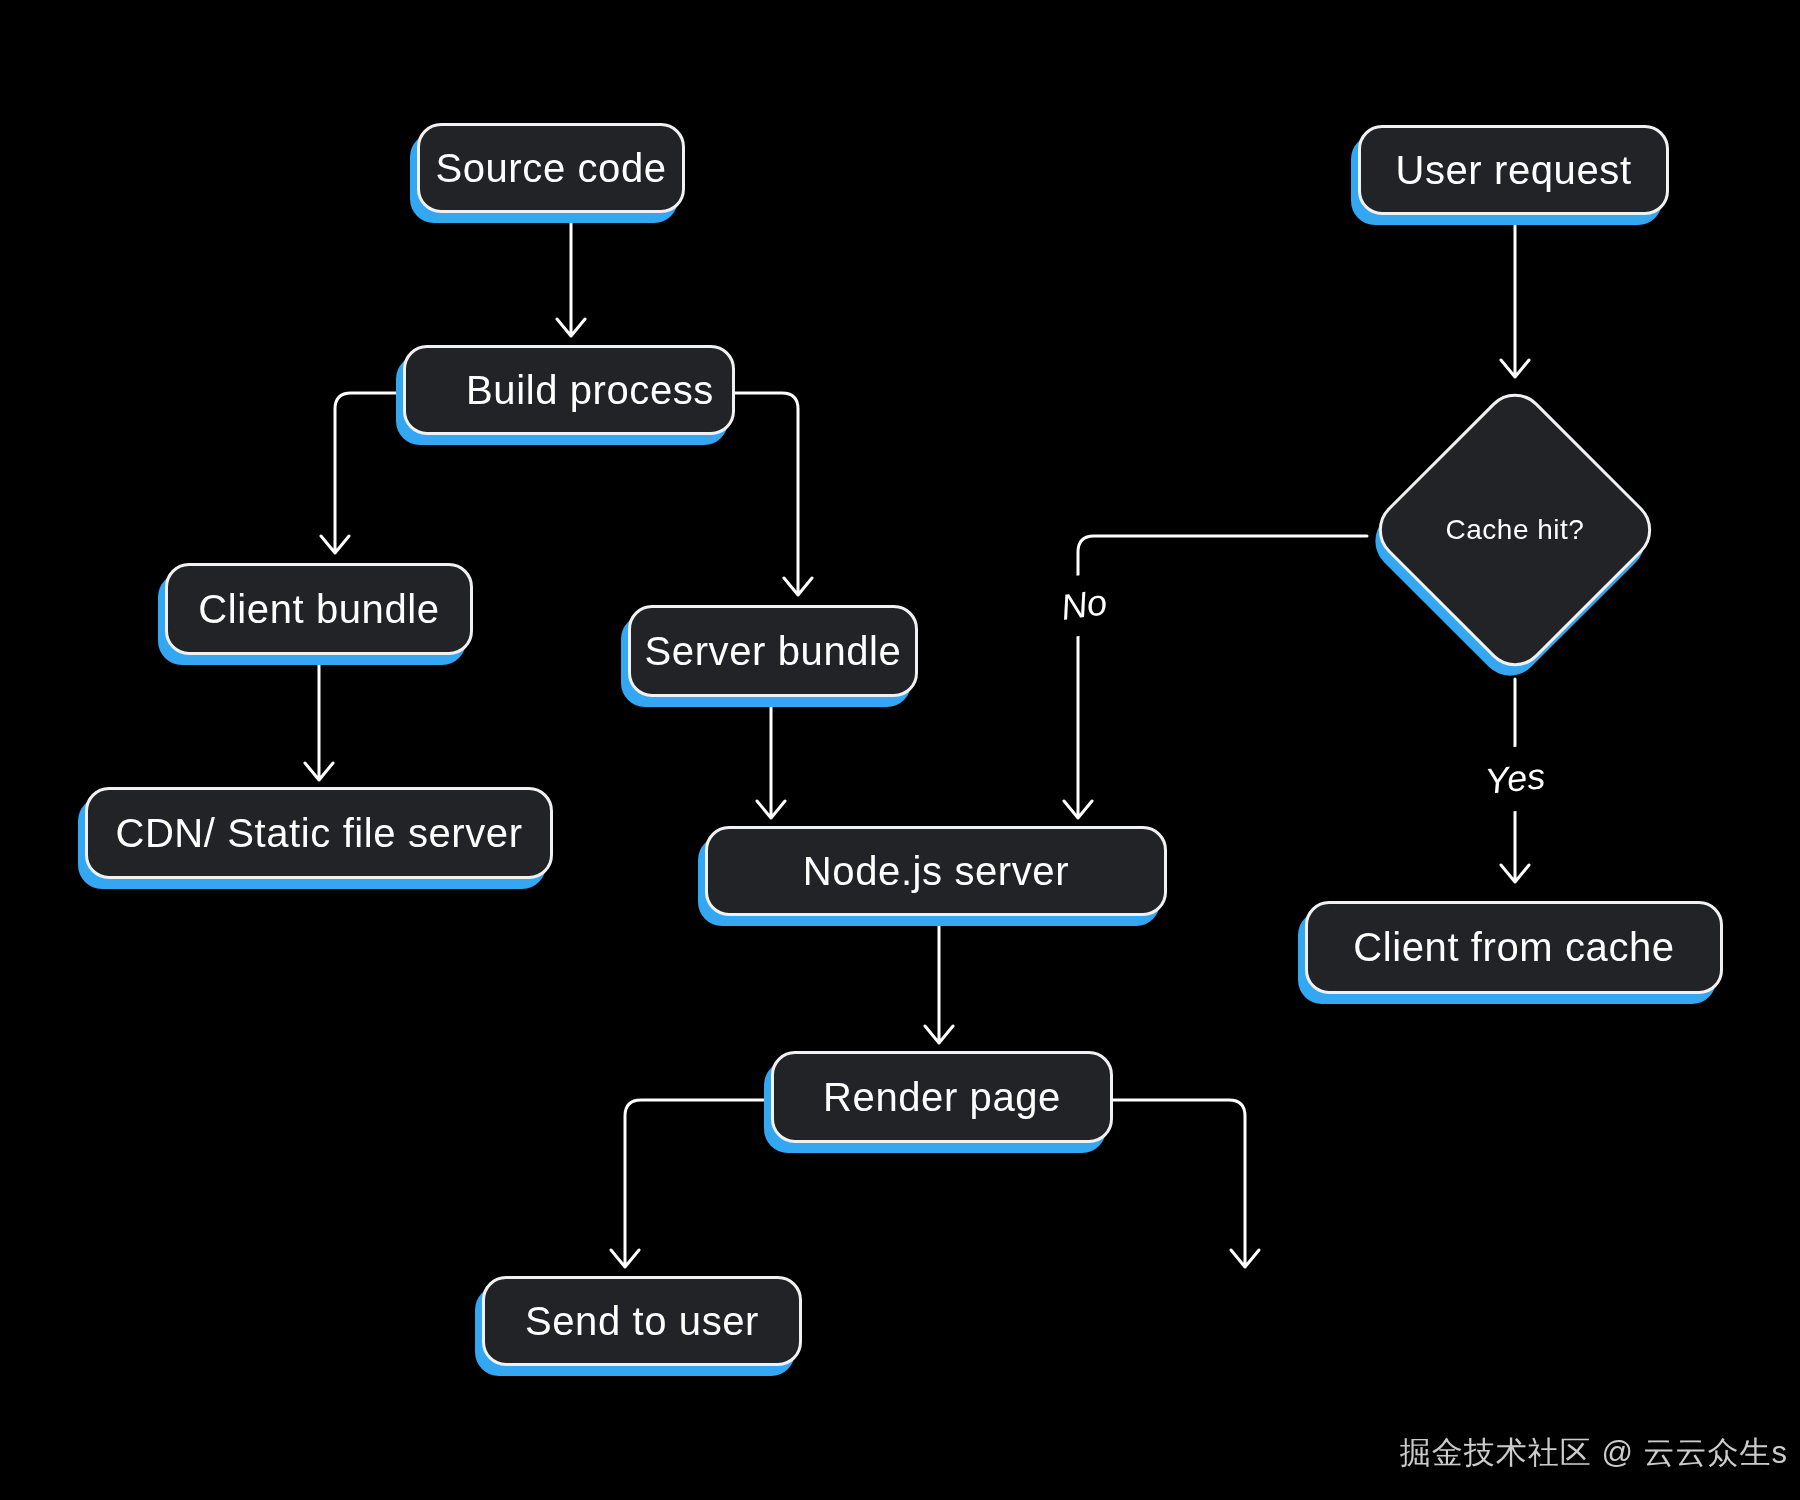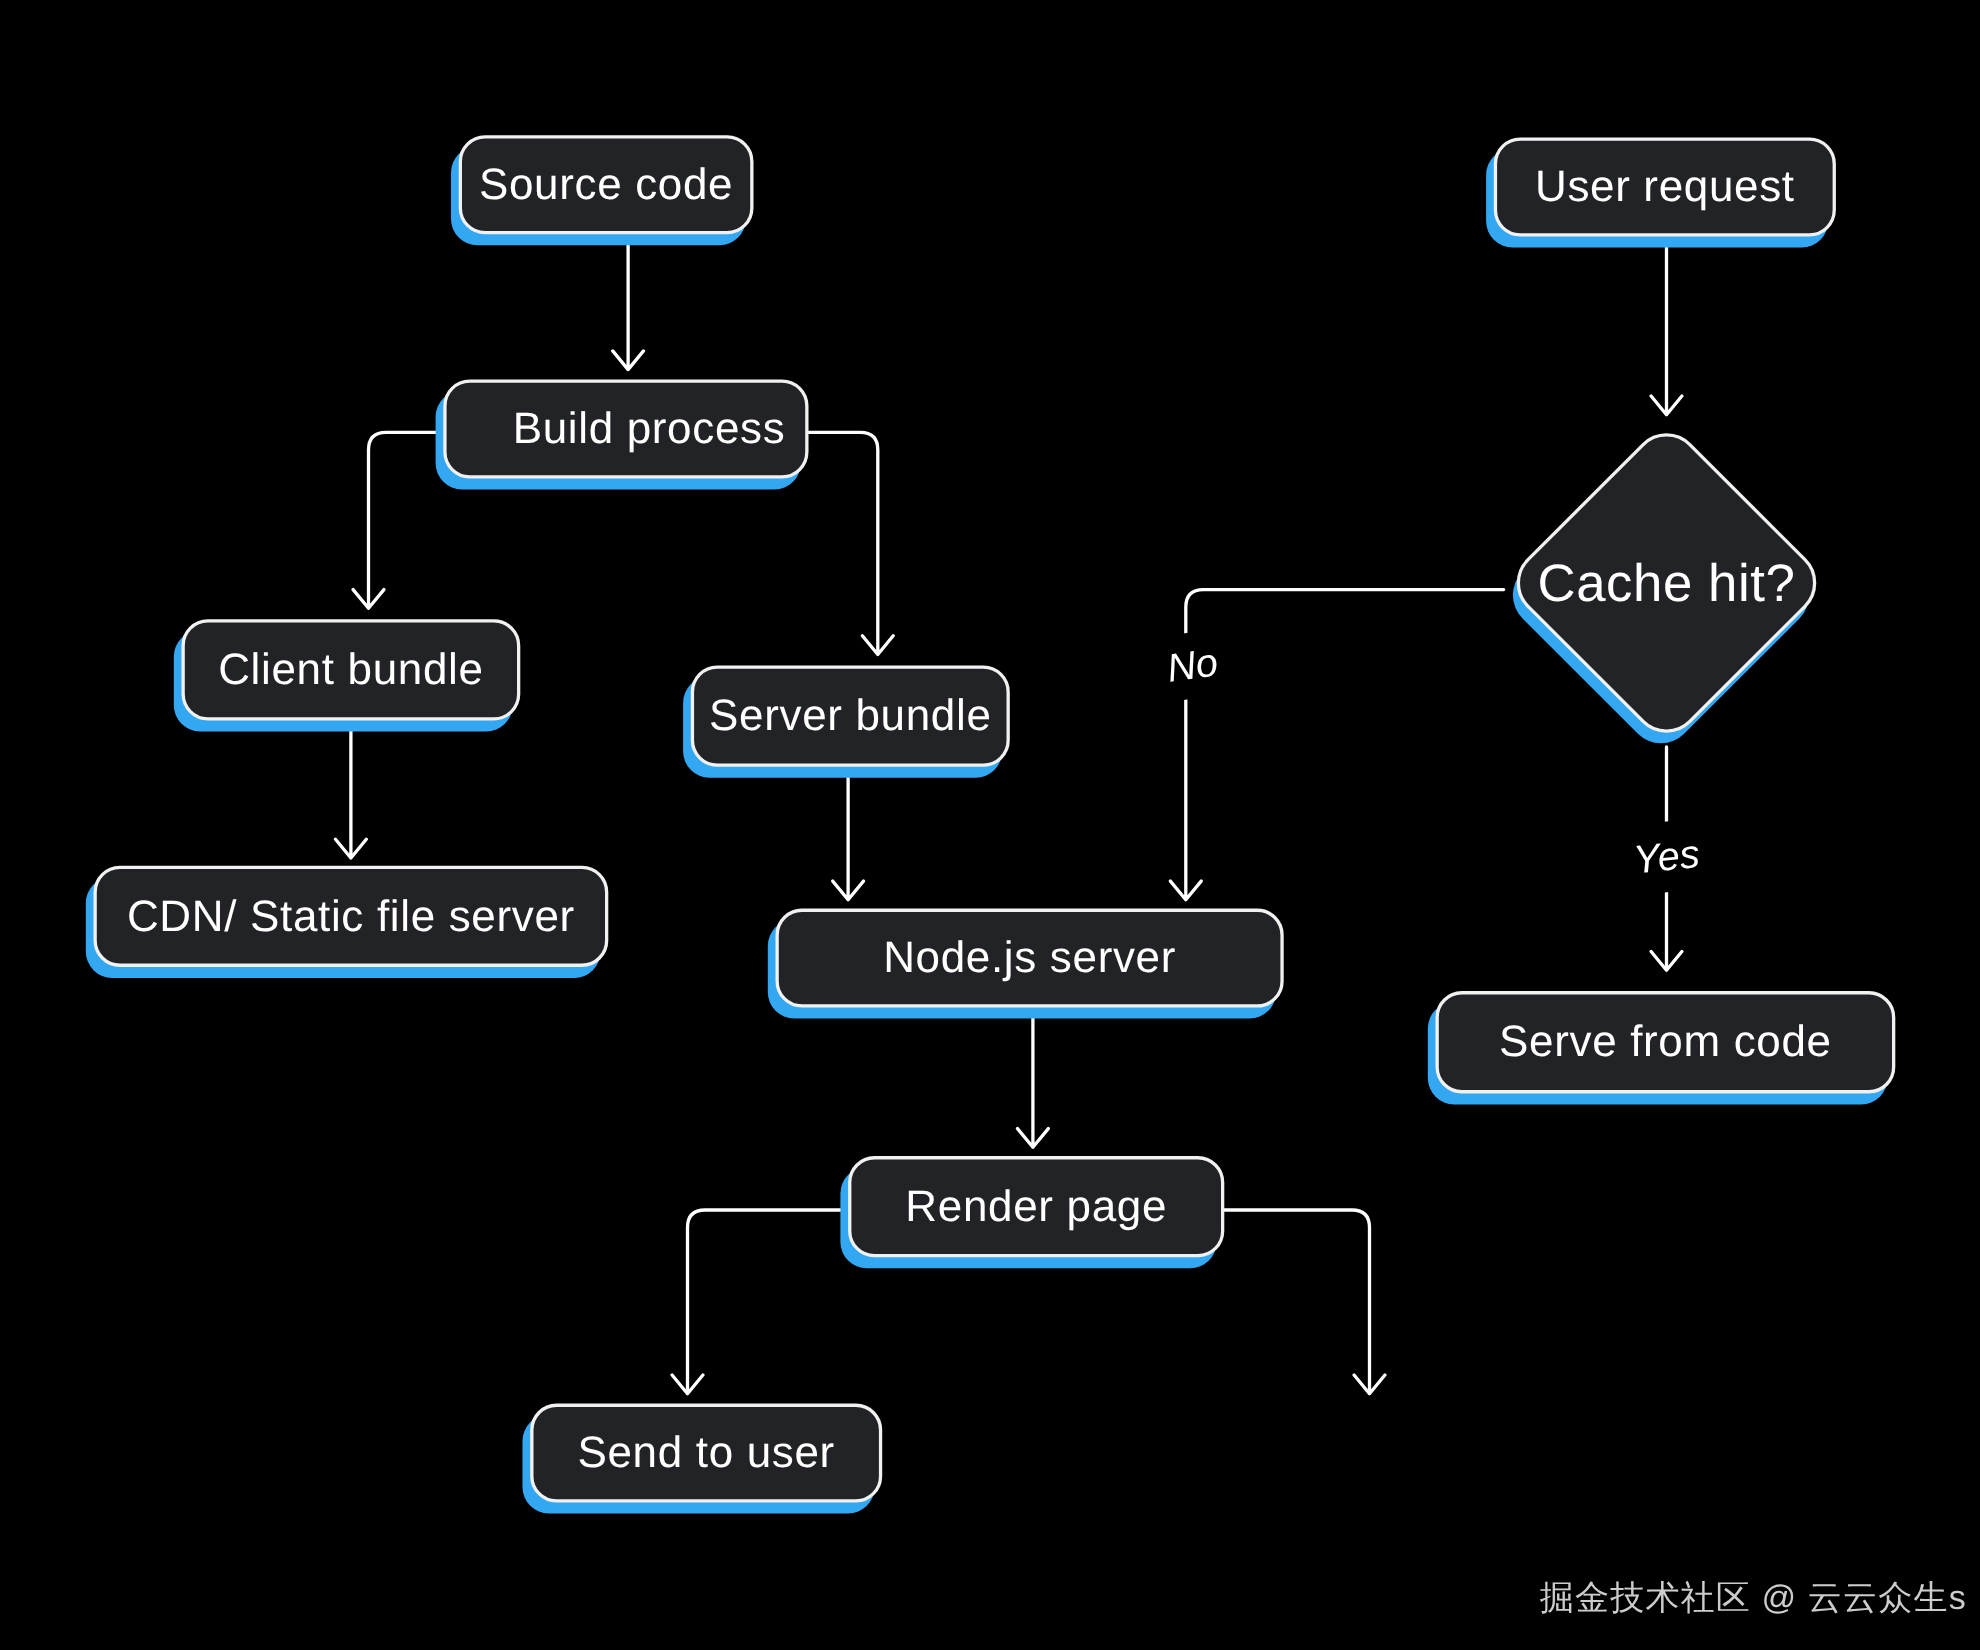--- a/index.html
+++ b/index.html
@@ -27,21 +27,21 @@
     border:3px solid var(--node-border);
     border-radius:24px;
     box-shadow:-7px 10px 0 var(--accent-blue);
     color:var(--text);
     display:flex;align-items:center;justify-content:center;
     font-size:40px;font-weight:500;letter-spacing:.6px;
     white-space:nowrap;
   }
   .diamond-label{
     position:absolute;color:var(--text);
-    font-size:48px;font-weight:500;letter-spacing:.5px;
+    font-size:28px;font-weight:500;letter-spacing:.5px;
     display:flex;align-items:center;justify-content:center;
     white-space:nowrap;
   }
   .edge-label{
     position:absolute;color:var(--text);
     background:var(--background);
     font-size:36px;font-style:italic;font-weight:500;
     display:flex;align-items:center;justify-content:center;
     padding:4px 6px;
   }
@@ -89,21 +89,21 @@
 
   <div class="node" style="left:705px;top:826px;width:462px;height:90px;">Node.js server</div>
 
   <div class="node" style="left:771px;top:1051px;width:342px;height:92px;">Render page</div>
 
   <div class="node" style="left:465px;top:1276px;width:320px;height:90px;margin-left:17px;">Send to user</div>
 
 
   <div class="node" style="left:1358px;top:125px;width:311px;height:90px;">User request</div>
 
-  <div class="node" style="left:1305px;top:901px;width:418px;height:93px;">Serve from code</div>
+  <div class="node" style="left:1305px;top:901px;width:418px;height:93px;">Client from cache</div>
 
   <div class="diamond-label" style="left:1365px;top:500px;width:300px;height:60px;">Cache hit?</div>
 
   <div class="edge-label no" style="left:1037px;top:575px;width:82px;height:52px;">No</div>
 
   <div class="edge-label yes" style="left:1456px;top:747px;width:106px;height:56px;">Yes</div>
 
   <div class="watermark" style="right:12px;top:1432px;">掘金技术社区 @ 云云众生s</div>
 
 </div>

